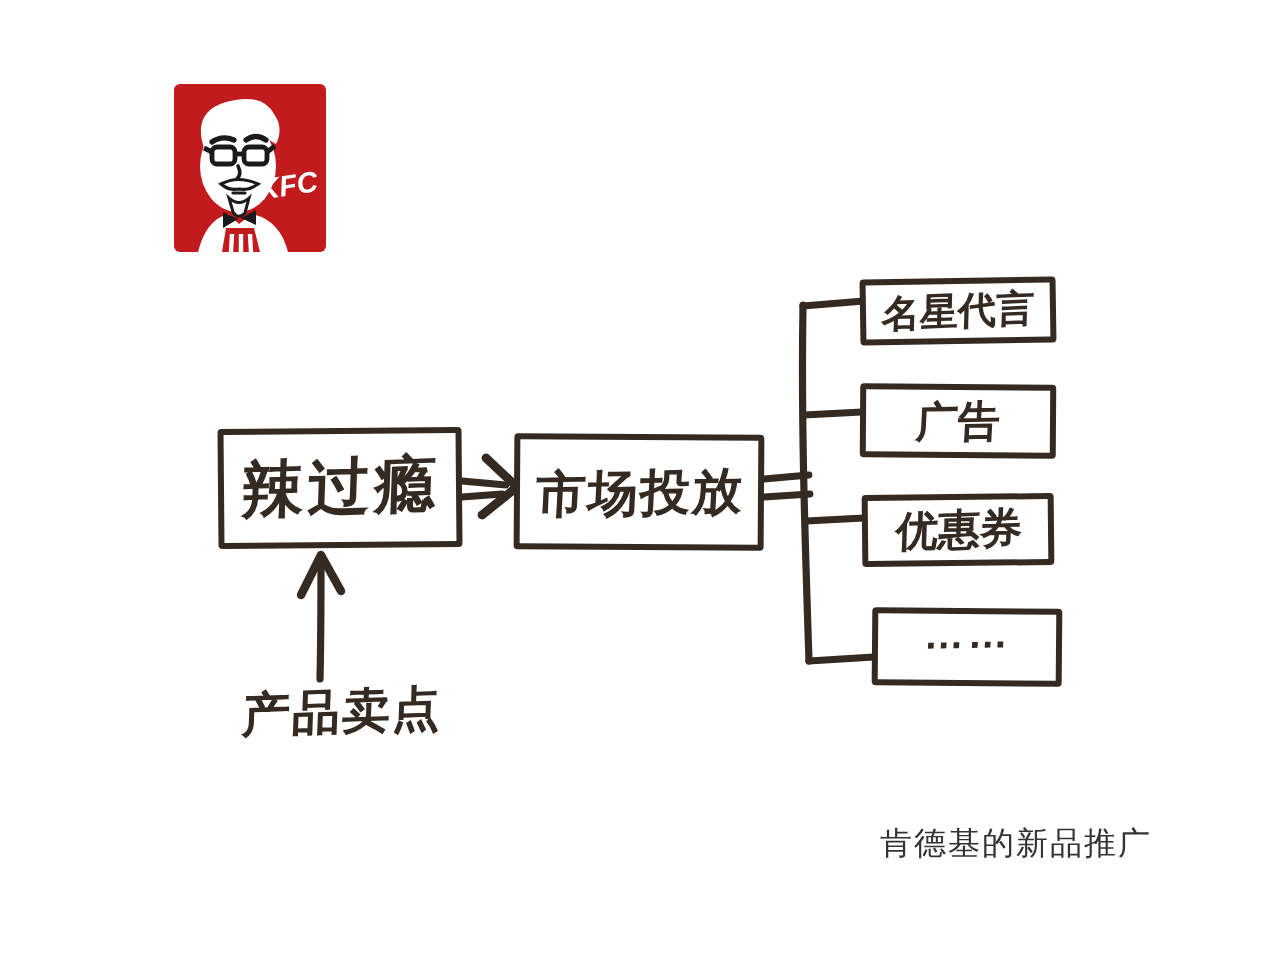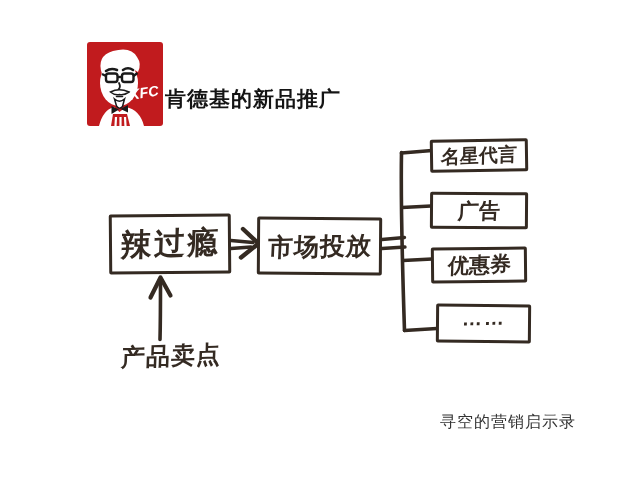--- a/index.html
+++ b/index.html
@@ -105,21 +105,20 @@
     <path d="M12 84 Q16 68 27 65 L32.5 70 L39 65 Q53 68 57 84 Z" fill="#ffffff"></path>
 
     <path d="M24.5 64 L32 67.5 L24.5 72 Z M41 63 L33.5 67 L41 70.5 Z" fill="#1a1a1a"></path>
 
     <path d="M26 72 L40 72 L43 84 L24 84 Z" fill="#c11b1e"></path>
     <path d="M29 75 L28.5 84 M33.5 75 L33.5 84 M38 75 L38.5 84" stroke="#ffffff" stroke-width="2.2"></path>
 
     <text x="43" y="58" font-size="14.5" font-weight="bold" font-style="italic" fill="#ffffff" font-family="'Liberation Sans', sans-serif" transform="rotate(-9 43 58)">KFC</text>
   </svg>
 
-  <div class="page-title">肯德基的新品推广</div>
 
   <svg class="wire-layer" viewBox="0 0 640 480" aria-hidden="true">
     <g stroke="#342a22" fill="none" stroke-linecap="round" stroke-linejoin="round">
 
       <g>
         <path d="M231 240.5 L253 242.5" stroke-width="3.4"></path>
         <path d="M231 248.5 L251 247" stroke-width="3.4"></path>
         <path d="M243 229 L258.5 243.5 L241 257.5" stroke-width="4.4"></path>
       </g>
 
@@ -161,15 +160,15 @@
   <div class="sketch-box box-ch2">
     <span class="hand">优惠券</span>
   </div>
 
   <div class="sketch-box box-ch3">
     <span class="hand">……</span>
   </div>
 
   <div class="annotation-label">产品卖点</div>
 
-  <div class="footer-credit">寻空的营销启示录</div>
+  <div class="footer-credit">肯德基的新品推广</div>
 
 </div>
 
 </body></html>

